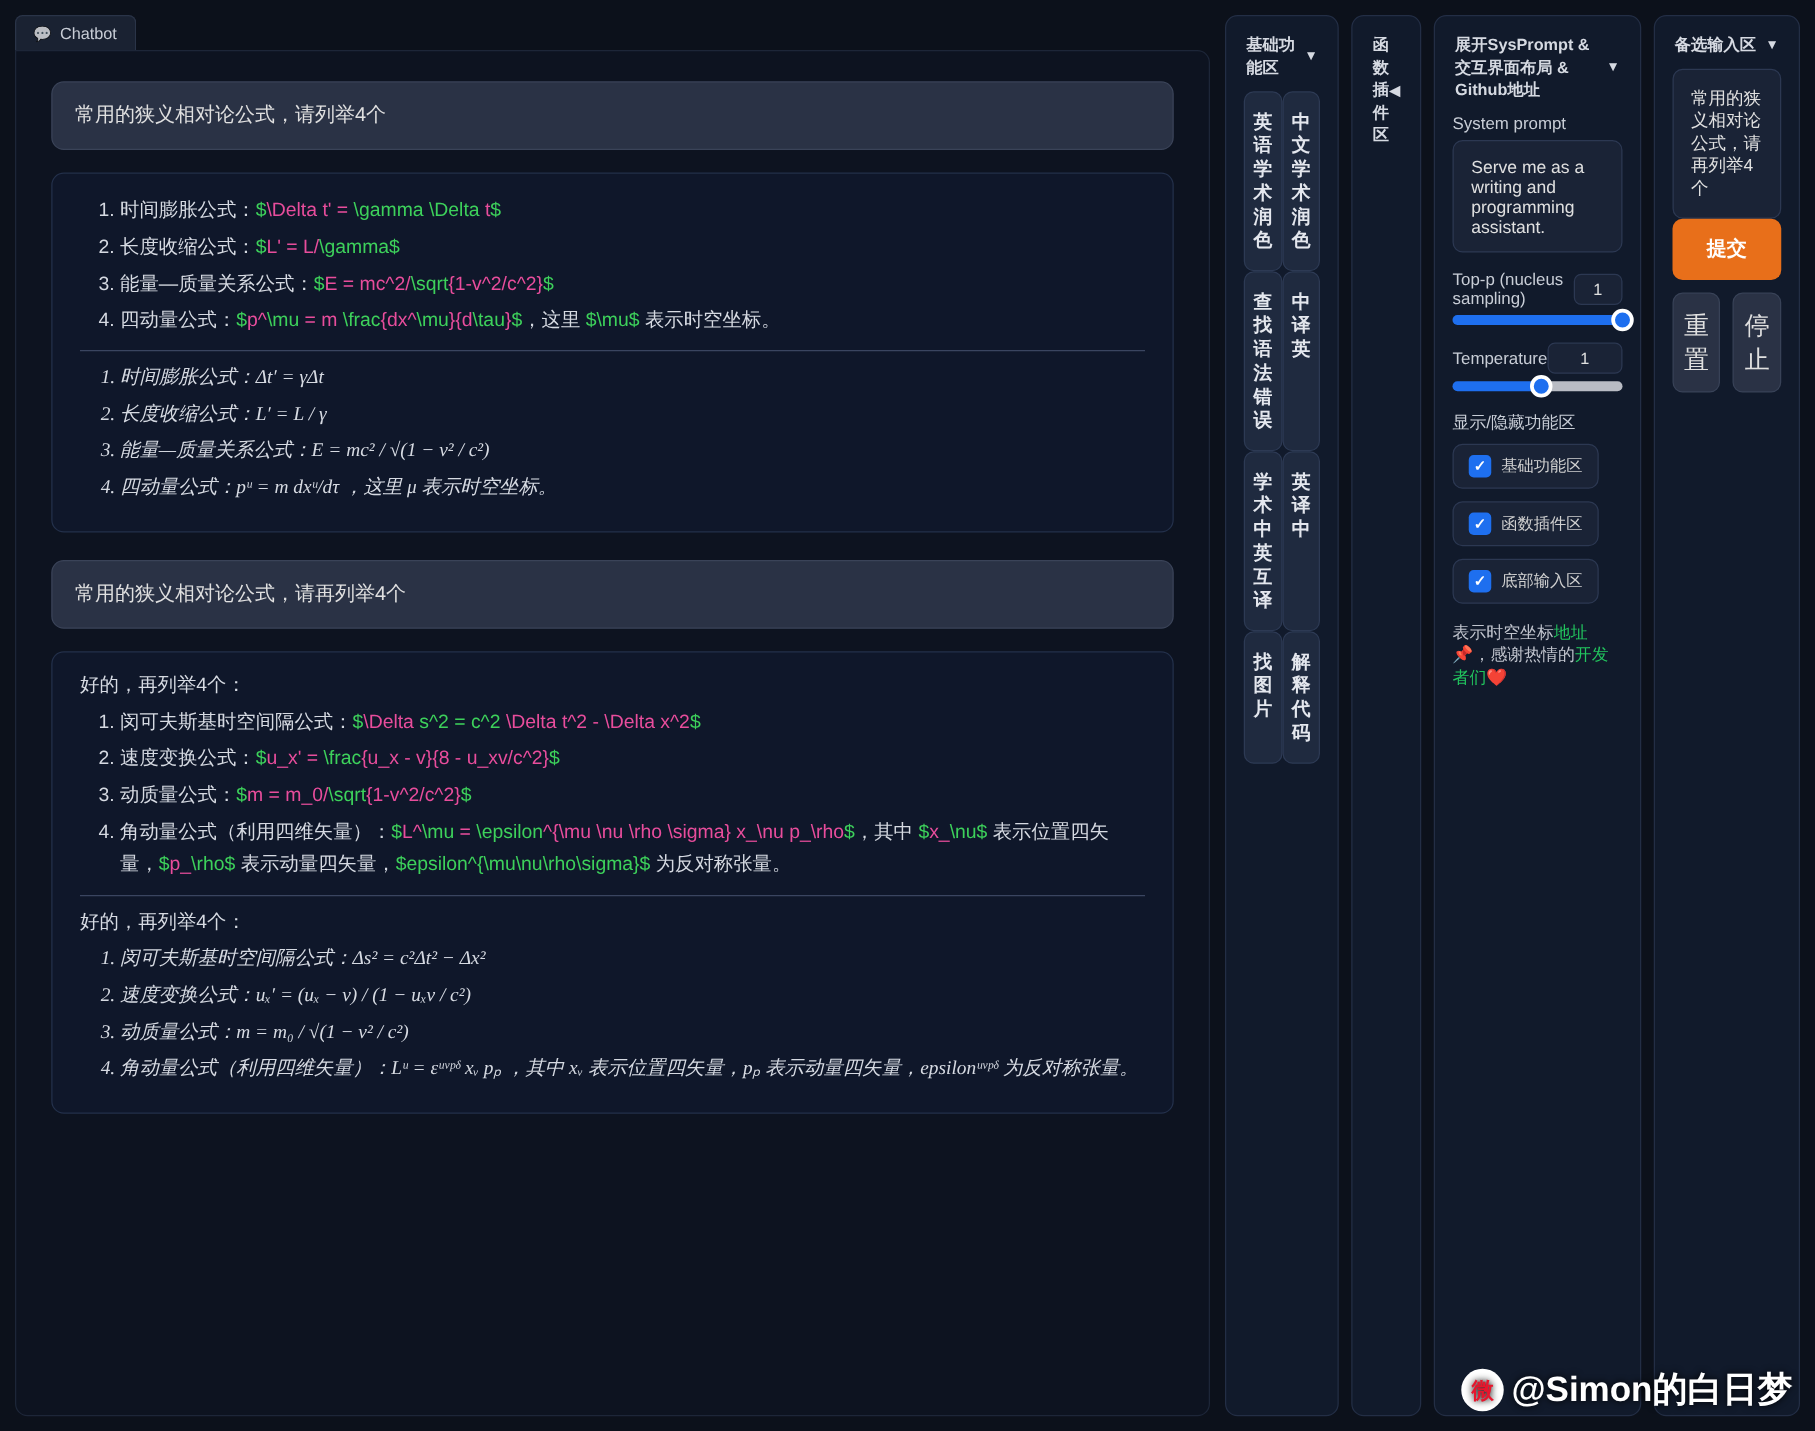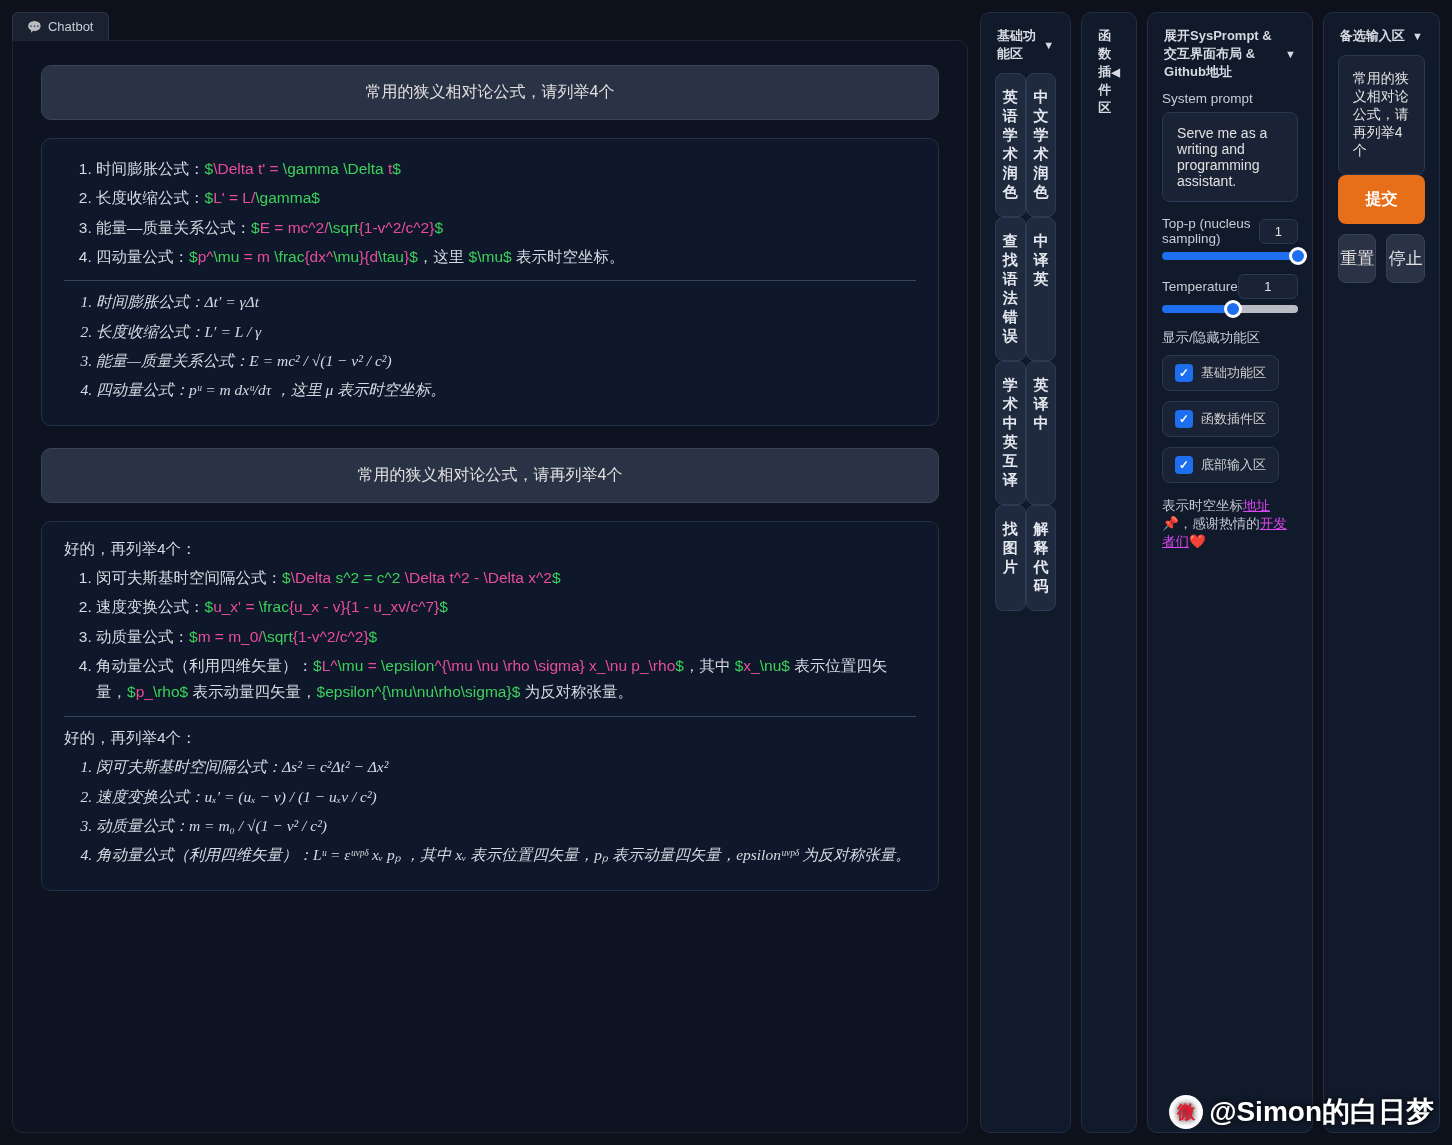--- a/index.html
+++ b/index.html
@@ -39,21 +39,20 @@
   overflow-y: auto;
 }
 .msg-user {
   background: #2a3245;
   border: 1px solid #3a4358;
   border-radius: 10px;
   padding: 16px 18px;
   margin-bottom: 18px;
   color: #e0e0e0;
   font-size: 16px;
-  text-align: center;
 }
 .msg-bot {
   background: #0f172a;
   border: 1px solid #23304a;
   border-radius: 10px;
   padding: 14px 22px 18px;
   margin-bottom: 22px;
   color: #d6dae2;
   font-size: 15.5px;
   line-height: 1.7;
@@ -129,37 +128,37 @@
   display:flex; align-items:center; gap:8px;
   background:#1a2336; border:1px solid #2c3852;
   border-radius:8px; padding:8px 12px;
 }
 .check .box {
   width:18px; height:18px; border-radius:4px;
   background:#1e6fef; display:flex; align-items:center; justify-content:center;
   color:#fff; font-size:12px; font-weight:bold;
 }
 .note { color:#c0c4cd; font-size:13.5px; margin-top:14px; }
-.note a { color:#d946ef; text-decoration:underline; }
+.note a { color:#22c55e; }
 
 .textarea {
   width:100%; background:#1a2336; border:1px solid #2c3852;
   border-radius:8px; padding:14px 14px; color:#e0e0e0; font-size:14px;
   min-height:48px;
 }
 .submit-btn {
   width:100%; background:#e86f1a; color:#fff; font-weight:700;
   font-size:16px; padding:14px 0; border:none; border-radius:8px;
   margin-top:0; cursor:pointer;
 }
 .bottom-row { display:flex; gap:10px; margin-top:10px; }
 .grey-btn {
   flex:1; background:#2a3245; border:1px solid #384257;
   color:#e0e0e0; padding:12px 0; border-radius:8px; text-align:center;
-  font-size:17px; cursor:pointer;
+  font-size:20px; cursor:pointer;
 }
 .watermark {
   position:fixed; right:18px; bottom:14px;
   color:#fff; font-size:28px; font-weight:600;
   text-shadow:0 0 6px #000; pointer-events:none;
   display:flex; align-items:center; gap:6px;
 }
 .weibo-dot{width:34px;height:34px;border-radius:50%;background:#fff;display:inline-flex;align-items:center;justify-content:center;color:#e6162d;font-weight:900;font-size:18px;}
 </style>
 </head>
@@ -193,21 +192,21 @@
             <li>四动量公式：pᵘ = m dxᵘ/dτ ，这里 μ 表示时空坐标。</li>
           </ol>
       </div>
 
       <div class="msg-user">常用的狭义相对论公式，请再列举4个</div>
 
       <div class="msg-bot">
         <div class="lead">好的，再列举4个：</div>
         <ol class="ol" id="bot2-raw">
             <li>闵可夫斯基时空间隔公式：<span class="latex-green">$</span><span class="latex-pink">\Delta</span><span class="latex-green"> s^2 = c^2 </span><span class="latex-pink">\Delta t^2 - \Delta x^2</span><span class="latex-green">$</span></li>
-            <li>速度变换公式：<span class="latex-green">$</span><span class="latex-pink">u_x' = </span><span class="latex-green">\frac</span><span class="latex-pink">{u_x - v}{1 - u_xv/c^7}</span><span class="latex-green">$</span></li>
+            <li>速度变换公式：<span class="latex-green">$</span><span class="latex-pink">u_x' = </span><span class="latex-green">\frac</span><span class="latex-pink">{u_x - v}{8 - u_xv/c^2}</span><span class="latex-green">$</span></li>
             <li>动质量公式：<span class="latex-green">$</span><span class="latex-pink">m = m_0/</span><span class="latex-green">\sqrt</span><span class="latex-pink">{1-v^2/c^2}</span><span class="latex-green">$</span></li>
             <li>角动量公式（利用四维矢量）：<span class="latex-green">$</span><span class="latex-pink">L^</span><span class="latex-green">\mu </span><span class="latex-pink">= </span><span class="latex-green">\epsilon</span><span class="latex-pink">^{\mu \nu \rho \sigma} x_\nu p_\rho</span><span class="latex-green">$</span>，其中 <span class="latex-green">$</span><span class="latex-pink">x_</span><span class="latex-green">\nu</span><span class="latex-green">$</span> 表示位置四矢量，<span class="latex-green">$</span><span class="latex-pink">p_</span><span class="latex-green">\rho</span><span class="latex-green">$</span> 表示动量四矢量，<span class="latex-green">$epsilon^{\mu\nu\rho\sigma}$</span> 为反对称张量。</li>
           </ol>
         <hr class="hr">
         <div class="lead">好的，再列举4个：</div>
         <ol class="ol rendered" id="bot2-ren">
             <li>闵可夫斯基时空间隔公式：Δs² = c²Δt² − Δx²</li>
             <li>速度变换公式：uₓ′ = (uₓ − v) / (1 − uₓv / c²)</li>
             <li>动质量公式：m = m₀ / √(1 − v² / c²)</li>
             <li>角动量公式（利用四维矢量）：Lᵘ = εᵘᵛᵖᵟ xᵥ pₚ ，其中 xᵥ 表示位置四矢量，pₚ 表示动量四矢量，epsilonᵘᵛᵖᵟ 为反对称张量。</li>

